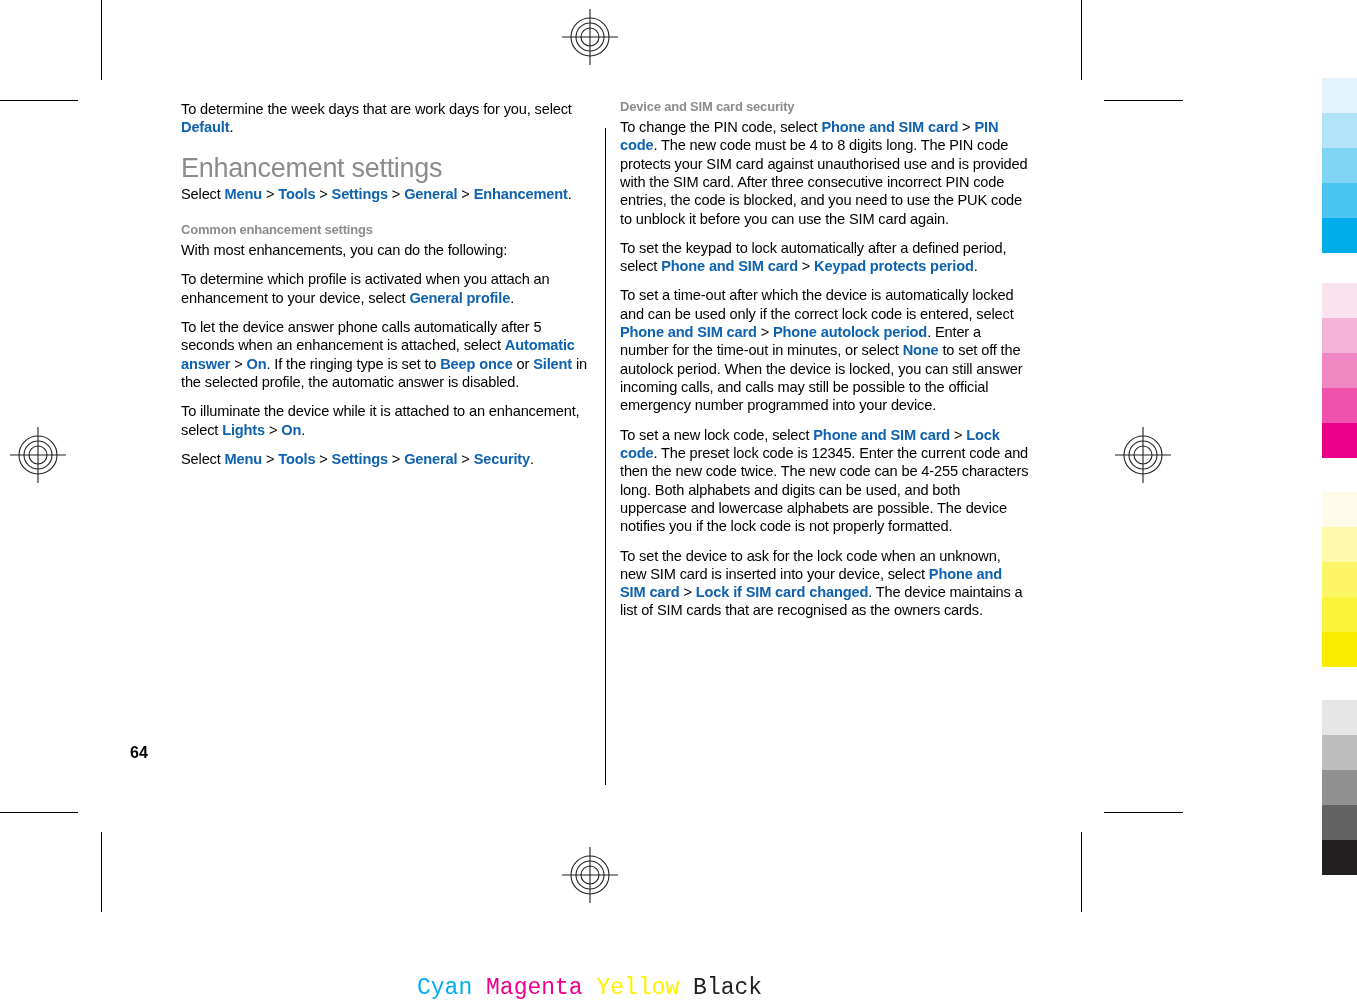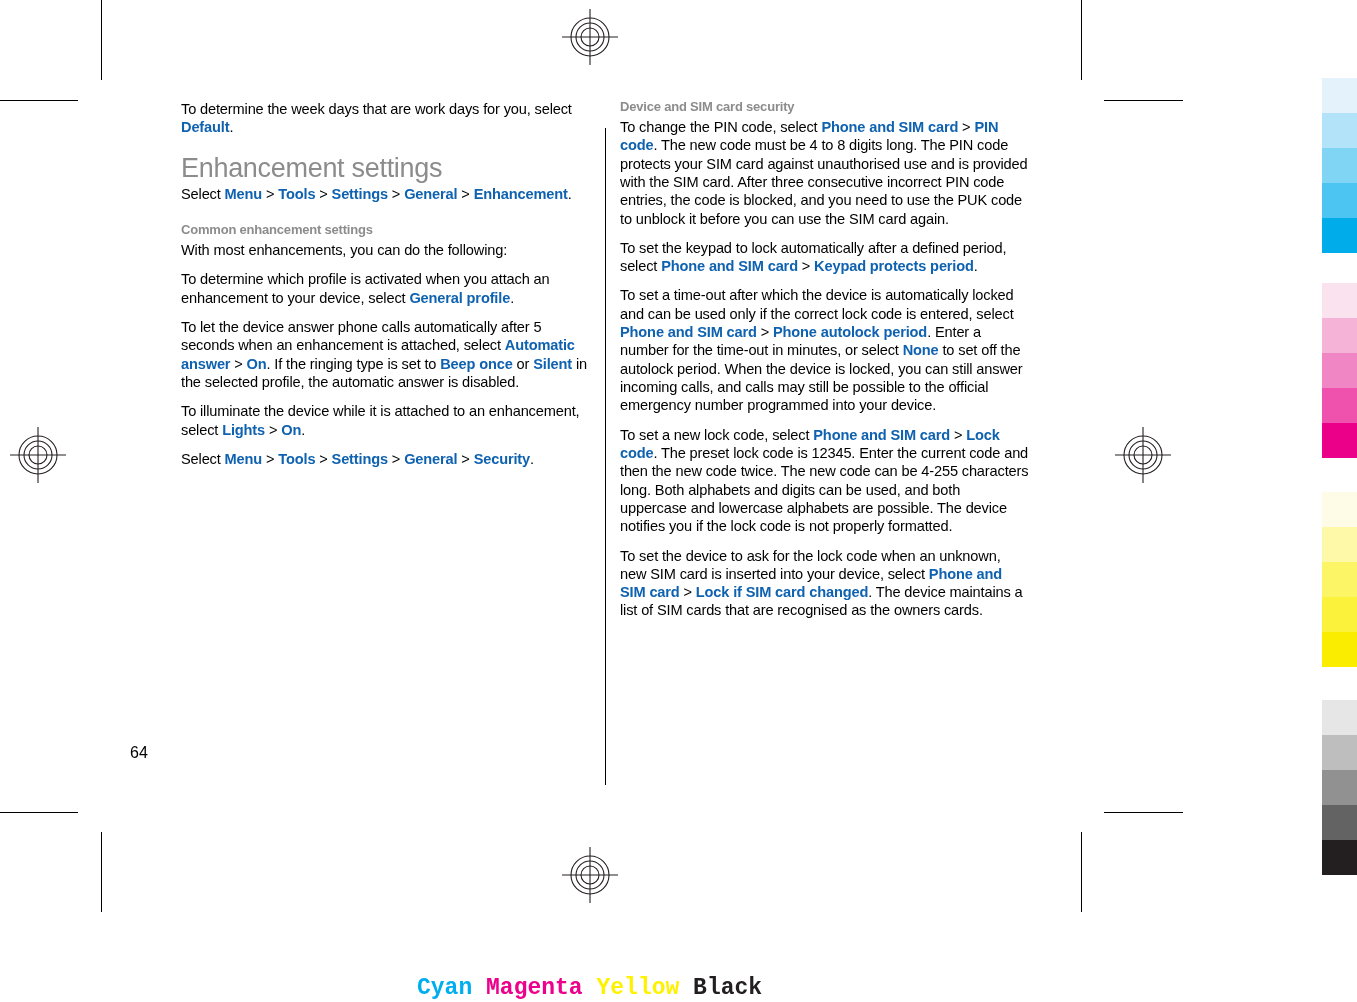--- a/index.html
+++ b/index.html
@@ -94,21 +94,21 @@
   .gt {
     color: #000;
     font-weight: normal;
   }
 
   .pageno {
     position: absolute;
     left: 29px;
     top: 644px;
     font-size: 16px;
-    font-weight: normal;
+    font-weight: bold;
     color: #000;
   }
 
   
   .swatch-col {
     position: absolute;
     left: 1322px;
     width: 35px;
   }
   .swatch {
@@ -116,21 +116,21 @@
     height: 35px;
   }
 
   
   .colorwords {
     position: absolute;
     left: 417px;
     top: 975px;
     font-family: "Liberation Mono", "DejaVu Sans Mono", monospace;
     font-size: 23px;
-    font-weight: bold;
+    font-weight: normal;
     letter-spacing: 0px;
     white-space: nowrap;
   }
   .cw-cyan    { color: #00AEEF; }
   .cw-magenta { color: #EC008C; }
   .cw-yellow  { color: #FFF200; }
   .cw-black   { color: #231F20; }
 </style>
 </head>
 <body>

